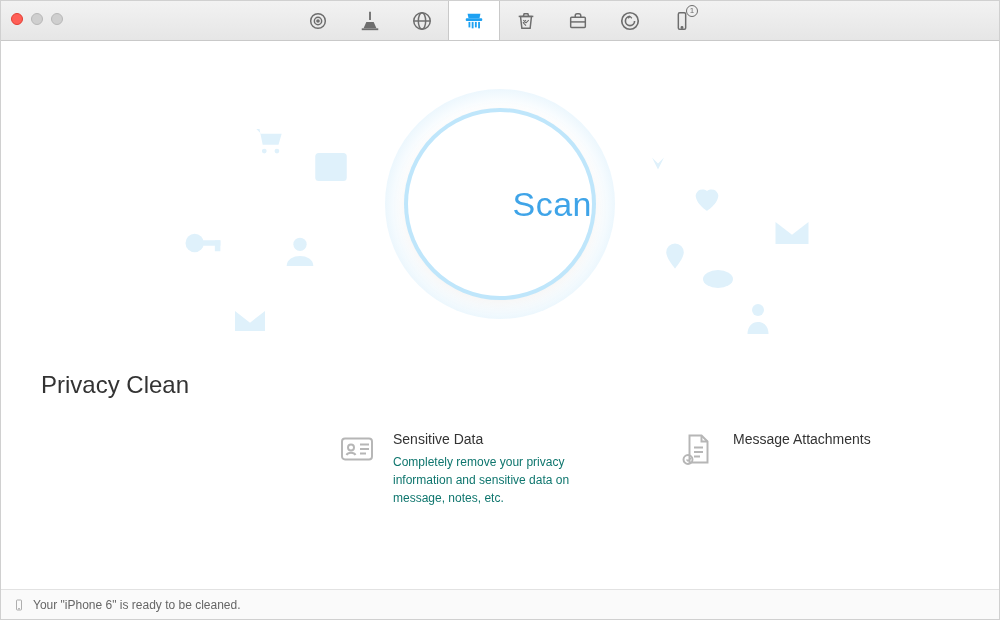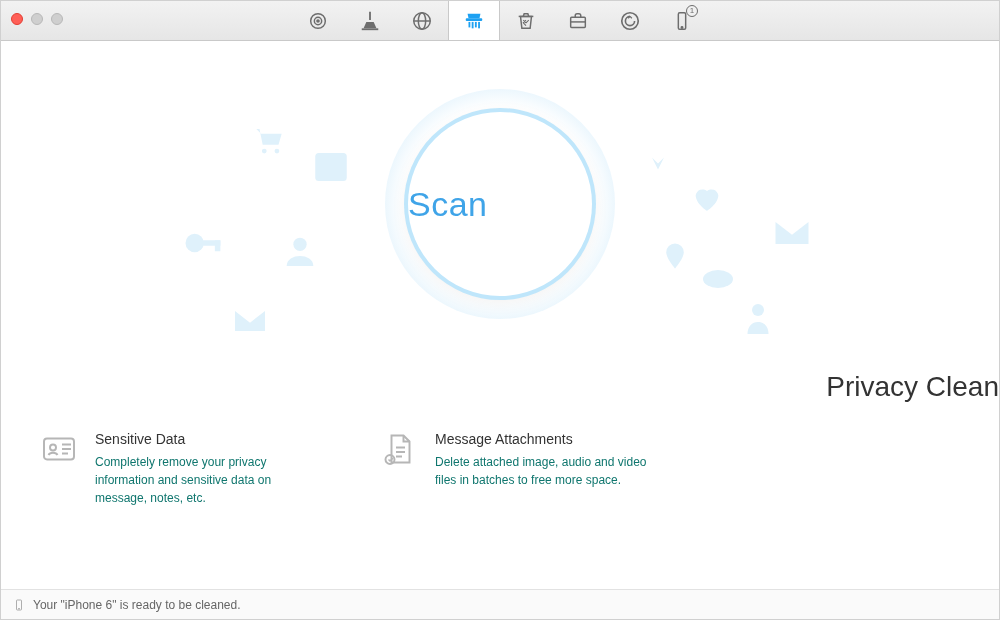--- a/index.html
+++ b/index.html
@@ -19,24 +19,24 @@
   .tool .badge { position:absolute; top:4px; right:10px; width:12px; height:12px; border:1.3px solid #6d6d6d; border-radius:50%; font-size:8px; line-height:10px; text-align:center; color:#6d6d6d; background:#f0f0f0;}
   
   .arrow { position:absolute; left:445px; top:36px; pointer-events:none; }
   .arrow svg { width:40px; height:32px; }
   
   .main { flex:1; position:relative; background:#fff; }
   .bg-icons { position:absolute; left:50%; top:50px; transform:translateX(-50%); width:720px; height:260px; pointer-events:none; }
   .bg-icons .bi { position:absolute; color:#dff1fb; }
   .scan-wrap { position:absolute; left:50%; top:48px; transform:translateX(-50%); }
   .scan-ring { width:230px; height:230px; border-radius:50%; background:radial-gradient(circle,#ffffff 0 60%,#eaf6fd 72%,#d5eefb 80%,rgba(255,255,255,0) 88%); display:flex; align-items:center; justify-content:center; }
-  .scan-btn { width:184px; height:184px; border-radius:50%; background:#fff; box-shadow:0 0 0 4px #bfe6fb, 0 4px 18px rgba(0,0,0,0.08); display:flex; align-items:center; justify-content:flex-start; cursor:pointer; }
+  .scan-btn { width:184px; height:184px; border-radius:50%; background:#fff; box-shadow:0 0 0 4px #bfe6fb, 0 4px 18px rgba(0,0,0,0.08); display:flex; align-items:center; justify-content:flex-end; cursor:pointer; }
   .scan-btn span { font-size:34px; font-weight:300; color:#3fa4e8; letter-spacing:0.5px; }
-  .section-title { position:absolute; top:330px; left:0; right:0; text-align:right; font-size:28px; font-weight:300; color:#333; }
-  .features { position:absolute; top:390px; left:0; right:0; display:flex; justify-content:flex-start; gap:60px; padding:0 40px; }
+  .section-title { position:absolute; top:330px; left:0; right:0; text-align:left; font-size:24px; font-weight:300; color:#333;padding-left:40px; }
+  .features { position:absolute; top:390px; left:0; right:0; display:flex; justify-content:flex-end; gap:60px; padding:0 40px; }
   .feature { display:flex; gap:14px; width:280px; }
   .feature .ficon { flex:0 0 40px; height:40px; color:#b6b6b6; }
   .feature .ficon svg { width:36px; height:36px; }
   .feature h4 { font-size:14px; font-weight:500; color:#333; margin-bottom:6px; }
   .feature p { font-size:12px; line-height:1.5; color:#0f766e; }
   
   .statusbar { height:30px; border-top:1px solid #e2e2e2; background:#fafafa; display:flex; align-items:center; padding:0 12px; font-size:12px; color:#666; gap:8px;}
   .statusbar .phone-icon svg { width:12px; height:16px; display:block; color:#9a9a9a;}
 </style>
 </head>
@@ -215,21 +215,20 @@
           <svg viewBox="0 0 24 24" fill="none" stroke="currentColor" stroke-width="1.3">
               <path d="M7 3h8l4 4v14H7z"></path>
               <path d="M15 3v4h4"></path>
               <path d="M10 11h6M10 14h6M10 17h4"></path>
               <circle cx="6" cy="19" r="3"></circle>
               <path d="M5 19l1 1 2-2" stroke-width="1"></path>
             </svg>
         </div>
         <div>
           <h4>Message Attachments</h4>
-          <p>Delete attached image, audio and video files in batches to free more space.</p>
         </div>
       </div>
     </div>
   </div>
 
   <div class="statusbar">
     <span class="phone-icon">
       <svg viewBox="0 0 24 24" fill="none" stroke="currentColor" stroke-width="1.6">
           <rect x="7" y="2" width="10" height="20" rx="1.5"></rect>
           <circle cx="12" cy="19.5" r="0.8" fill="currentColor"></circle>

